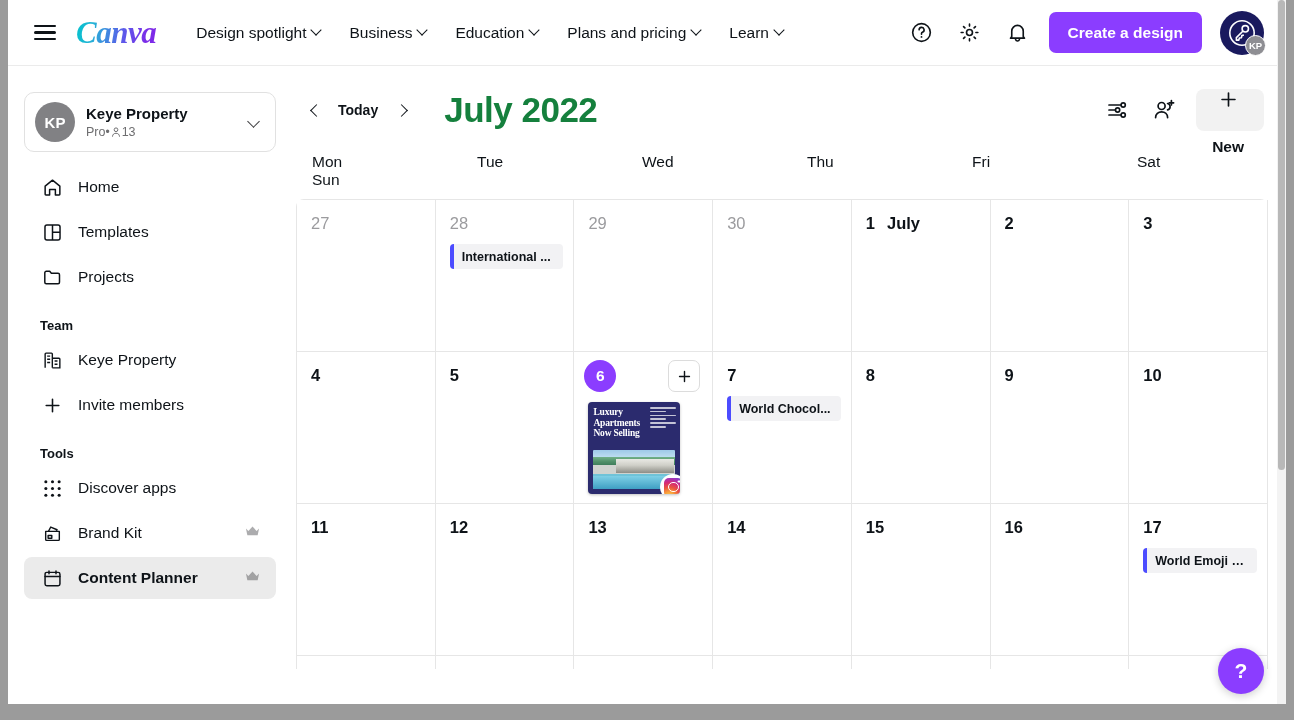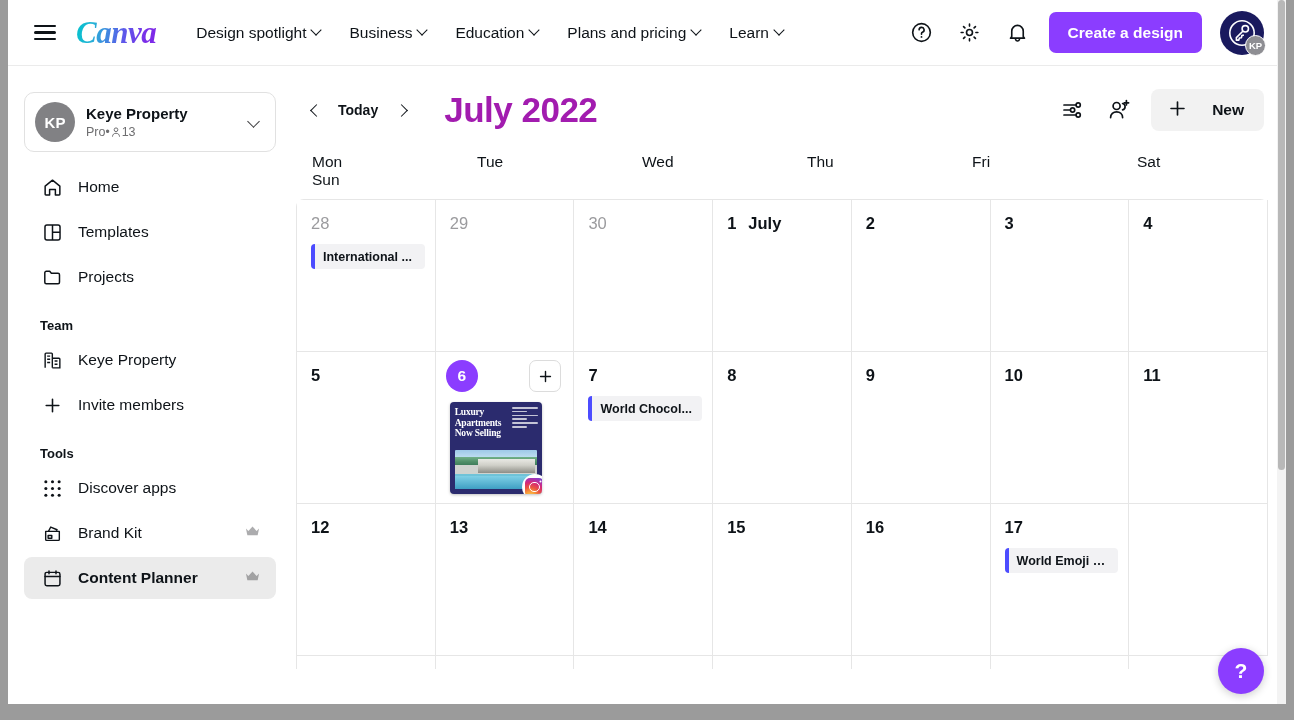--- a/index.html
+++ b/index.html
@@ -159,31 +159,32 @@
     border-top: 1.8px solid #0e1318; border-right: 1.8px solid #0e1318;
   }
   .arrow-gl.left::after { transform: rotate(-135deg); left: 2px; }
   .arrow-gl.right::after { transform: rotate(45deg); left: -1px; }
   .today-btn {
     font-size: 14px; font-weight: 700; color: #0e1318;
     padding: 6px 10px; border-radius: 6px; cursor: pointer; background: none; border: none;
     font-family: "Liberation Sans", sans-serif;
   }
   .month-title {
-    font-size: 35px; font-weight: 700; color: #a21caf;
+    font-size: 35px; font-weight: 700; color: #15803d;
     margin-left: 28px; letter-spacing: -0.5px; white-space: nowrap;
   }
   .toolbar-right { margin-left: auto; display: flex; align-items: center; gap: 14px; }
   .tb-icon { width: 34px; height: 34px; display: flex; align-items: center; justify-content: center; cursor: pointer; border-radius: 6px; }
   .new-btn {
     display: flex; align-items: center; gap: 24px;
     background: #f2f2f2; border: none; border-radius: 8px;
     height: 42px; padding: 0 20px 0 16px; cursor: pointer;
     font-size: 15.5px; font-weight: 700; color: #0e1318;
     font-family: "Liberation Sans", sans-serif;
+    flex-direction: column;
   }
 
   .weekhdr { display: grid; grid-template-columns: repeat(6, 1fr); padding-left: 4px; margin-bottom: 10px; }
   .weekhdr div { font-size: 15.5px; color: #0e1318; padding-left: 16px; }
 
   .grid-wrap { position: relative; margin-left: 4px; width: 972px; height: 470px; overflow: hidden; }
   .grid {
     display: grid; grid-template-columns: repeat(7, 1fr);
     grid-auto-rows: 152px;
     border-top: 1px solid #e6e6e6; border-left: 1px solid #e6e6e6;
@@ -524,20 +525,25 @@
       <div>Tue</div>
       <div>Wed</div>
       <div>Thu</div>
       <div>Fri</div>
       <div>Sat</div>
       <div>Sun</div>
     </div>
 
     <div class="grid-wrap">
       <div class="grid" id="calendar-grid">
+          <div class="cell">
+            <div class="daynum muted">
+              <span>27</span>
+            </div>
+          </div>
           <div class="cell">
             <div class="daynum muted">
               <span>28</span>
             </div>
             <div class="event-chip">
               <div class="bar" style="background: rgb(76, 76, 255);"></div>
               <div class="etxt">International ...</div>
             </div>
           </div>
           <div class="cell">

